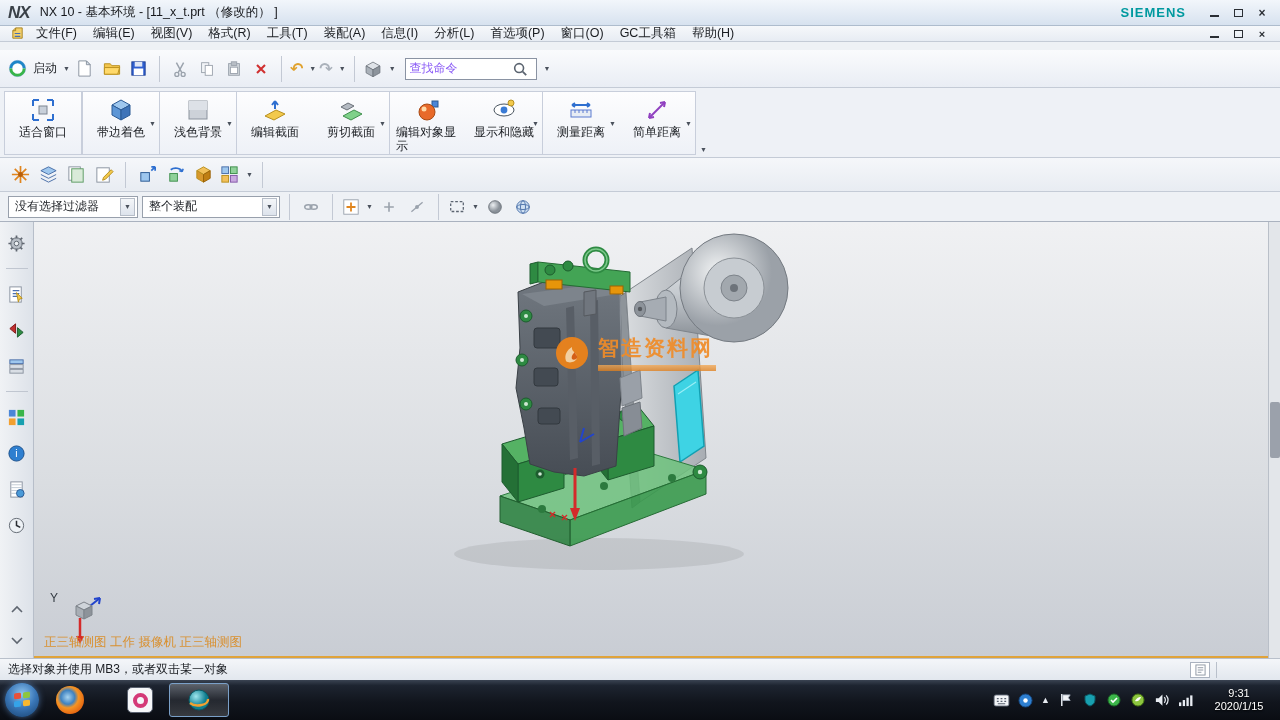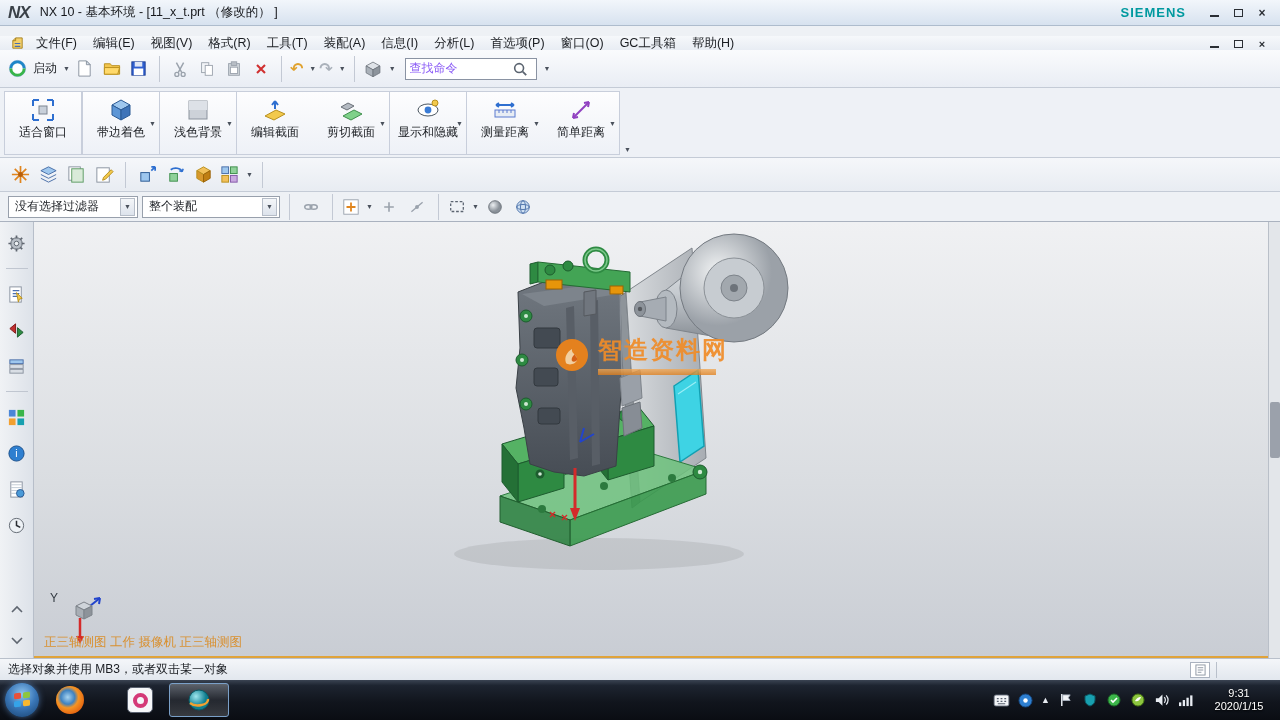--- a/index.html
+++ b/index.html
@@ -14,21 +14,21 @@
   .nx-logo { font-weight:bold; font-style:italic; font-size:17px; color:#3a4148; margin:0 10px 0 8px; letter-spacing:-1px; }
   .title-text { font-size:12.5px; color:#16181c; }
   .brand { margin-left:auto; font-weight:bold; font-size:13px; letter-spacing:1px; color:#00999f; padding-right:18px; }
   .winbtns { display:flex; align-items:center; gap:4px; padding-right:8px; }
   .wbtn { width:20px; height:16px; display:flex; align-items:center; justify-content:center;
     font-size:12px; color:#2a2e34; cursor:default; }
   .wbtn .bar { width:9px; border-bottom:2px solid #2a2e34; margin-top:6px; }
   .wbtn .box { width:9px; height:8px; border:1.5px solid #2a2e34; }
   .wbtn.close { font-weight:bold; }
 
-  .menubar { position:absolute; left:0; top:36px; width:1280px; height:16px;
+  .menubar { position:absolute; left:0; top:26px; width:1280px; height:16px;
     background:linear-gradient(#f6f8fb,#e7ecf3); border-bottom:1px solid #c4cbd6;
     display:flex; align-items:center; padding-left:6px; }
   .menu-item { padding:0 8px; font-size:12.5px; line-height:23px; }
   .menubar .winbtns { margin-left:auto; }
   .menubar .wbtn { height:14px; font-size:11px; }
 
   .toolbar1 { position:absolute; left:0; top:50px; width:1280px; height:38px;
     background:linear-gradient(#fafbfd,#e9edf4); border-bottom:1px solid #c4cbd6;
     display:flex; align-items:center; padding-left:8px; gap:3px; }
   .tbtn { display:inline-flex; align-items:center; justify-content:center; min-width:24px; height:26px; gap:6px; }
@@ -73,21 +73,21 @@
 
   .viewport { position:absolute; left:34px; top:222px; width:1234px; height:436px;
     background:linear-gradient(#f0f1f3 0%, #dadde1 60%, #c9cdd4 100%);
     border-bottom:2px solid #e0a33a; overflow:hidden; }
   .vscroll { position:absolute; right:0; top:222px; width:12px; height:436px;
     background:#e3e6ea; border-left:1px solid #b9bfc8; }
   .vthumb { position:absolute; left:1px; top:180px; width:10px; height:56px; background:#9ba1ab; border-radius:2px; }
 
   .model-wrap { position:absolute; left:400px; top:6px; width:400px; height:380px; }
   .watermark { position:absolute; left:520px; top:112px; display:flex; align-items:center; gap:8px; opacity:.92; }
-  .watermark .wtext { font-size:24px; font-weight:bold; color:#f08c28; letter-spacing:2px; }
+  .watermark .wtext { font-size:21px; font-weight:bold; color:#f08c28; letter-spacing:2px; }
   .watermark .wbar { width:118px; height:6px; background:linear-gradient(#f2a957,#e07f1c); margin-top:3px; opacity:.85; }
   .triad { position:absolute; left:8px; top:362px; }
   .view-label { position:absolute; left:10px; bottom:5px; font-size:12.5px; color:#d9902f; }
 
   .statusbar { position:absolute; left:0; top:658px; width:1280px; height:22px;
     background:linear-gradient(#f4f6f9,#e2e7ee); border-top:1px solid #b9c0cb;
     display:flex; align-items:center; padding-left:8px; }
   .status-right { margin-left:auto; display:flex; align-items:center; gap:6px; padding-right:6px; }
   .status-icbox { width:20px; height:16px; border:1px solid #aab2bf; background:#fff;
     display:flex; align-items:center; justify-content:center; }
@@ -296,20 +296,28 @@
         <svg width="26" height="26" viewBox="0 0 26 26">
             <path d="M3 10l7-4 6 3-7 4z" fill="#b4bac2" stroke="#6a7078"></path>
             <path d="M5 19l11-6 8 4-11 6z" fill="#7fd18a" stroke="#3f8f4d"></path>
           </svg>
         <span class="lbl">剪切截面</span>
         <span class="dd">▼</span>
       </div>
       <div class="vsep2"></div>
       <div class="rbtn">
         <svg width="26" height="26" viewBox="0 0 26 26">
+            <rect x="17" y="4" width="6" height="6" fill="#4a86d8" stroke="#2b5a94"></rect>
+            <circle cx="12" cy="15" r="8" fill="#e86a2a" stroke="#a84a14"></circle>
+            <circle cx="9" cy="12" r="2.5" fill="#ffd9a6"></circle>
+          </svg>
+        <span class="lbl">编辑对象显示</span>
+      </div>
+      <div class="rbtn">
+        <svg width="26" height="26" viewBox="0 0 26 26">
             <ellipse cx="13" cy="13" rx="10" ry="6" fill="#fff" stroke="#4a5560"></ellipse>
             <circle cx="13" cy="13" r="3.4" fill="#3a7bd5"></circle>
             <circle cx="20" cy="6" r="3" fill="#f2c94c" stroke="#b8901f"></circle>
           </svg>
         <span class="lbl">显示和隐藏</span>
         <span class="dd">▼</span>
       </div>
       <div class="vsep2"></div>
       <div class="rbtn">
         <svg width="26" height="26" viewBox="0 0 26 26">

